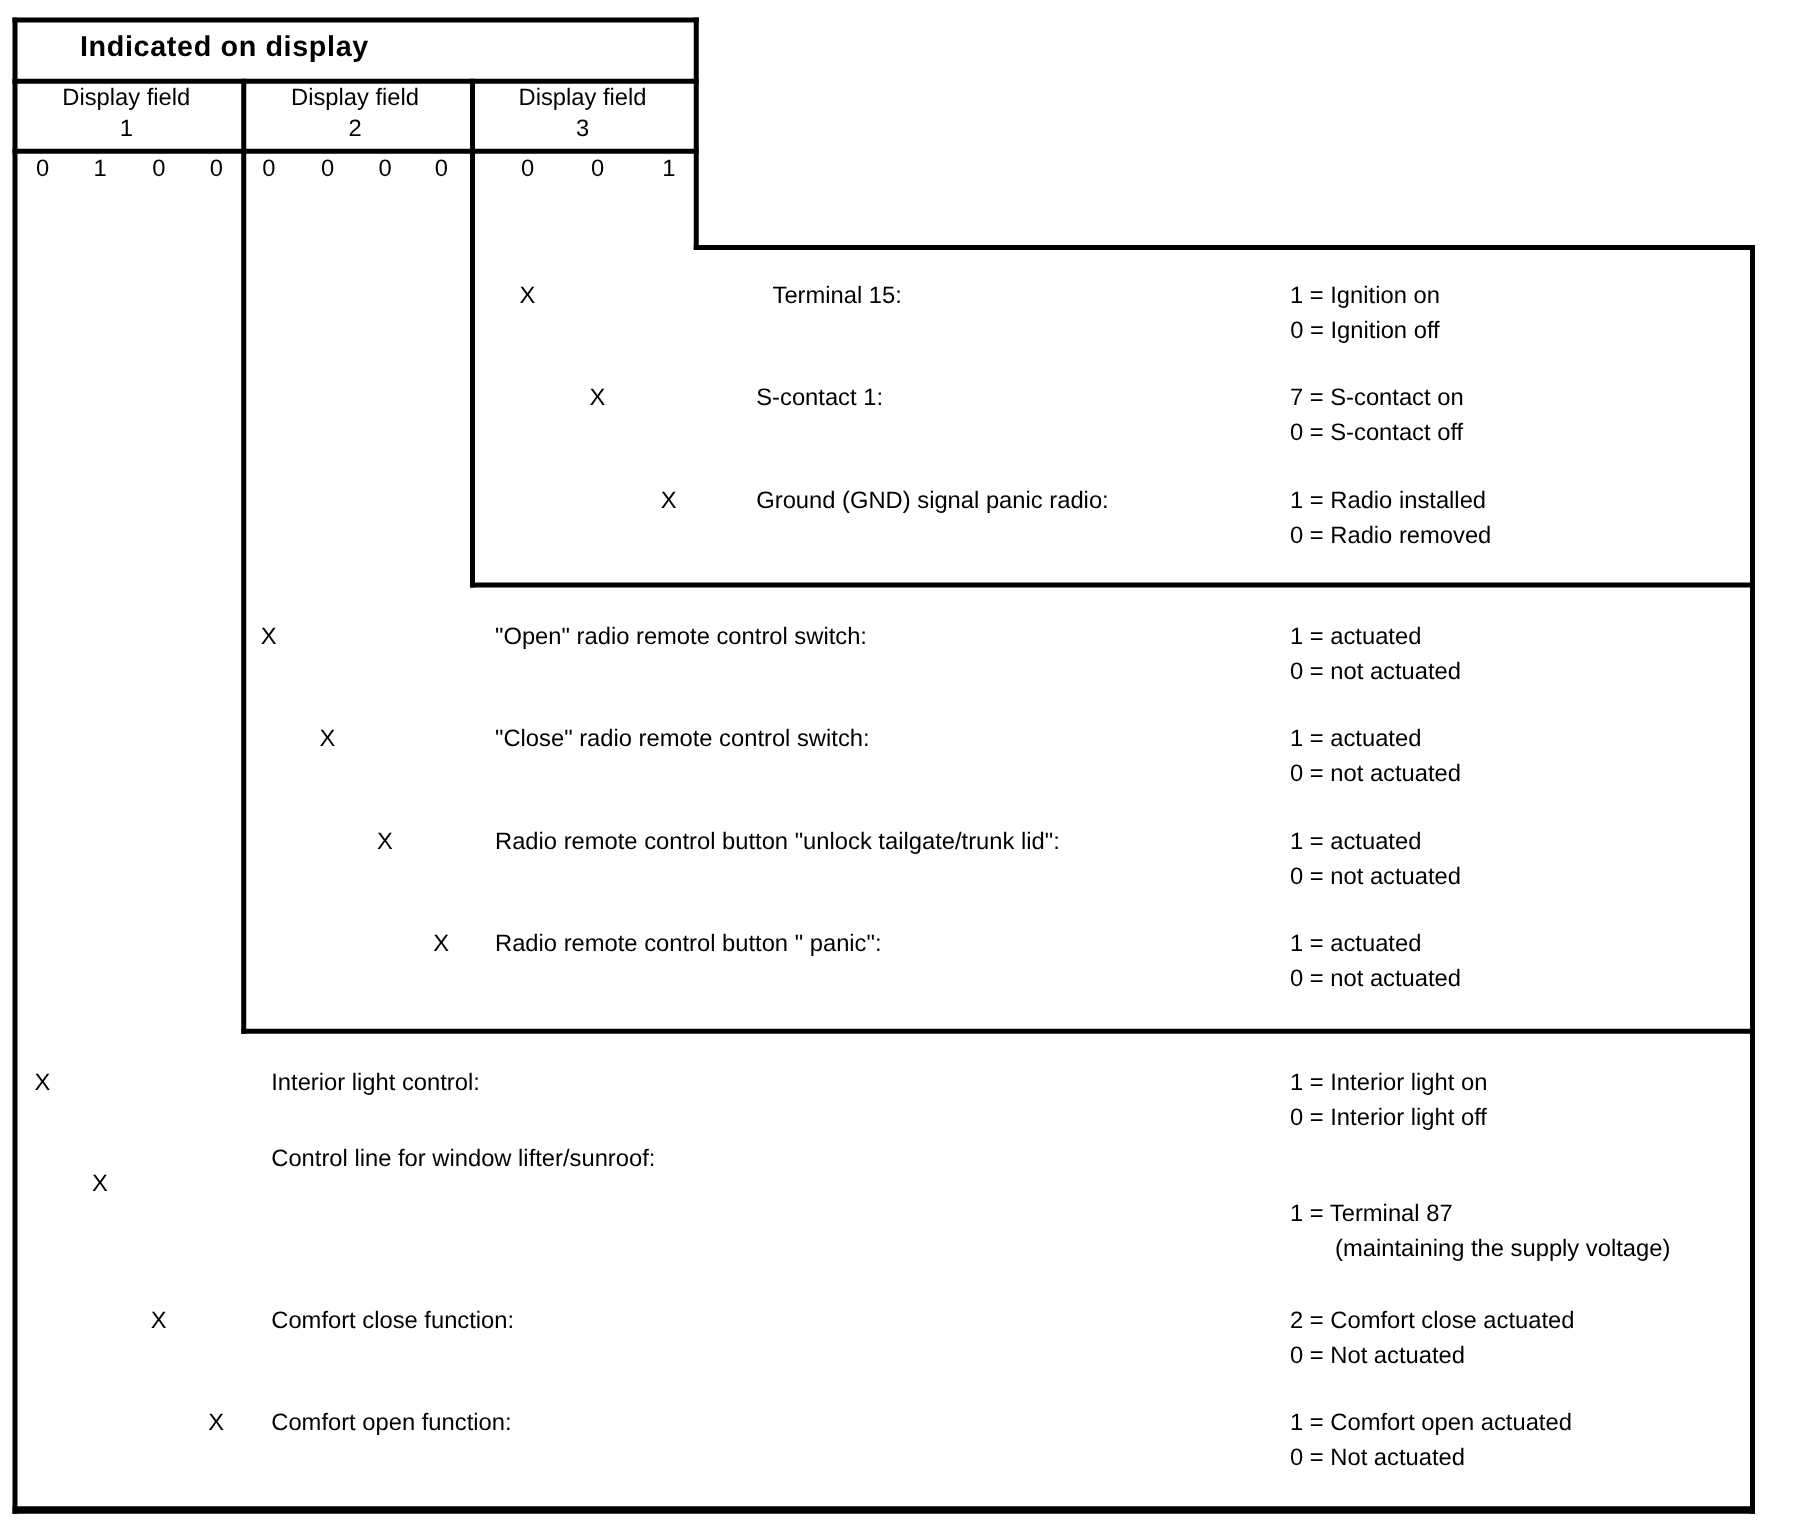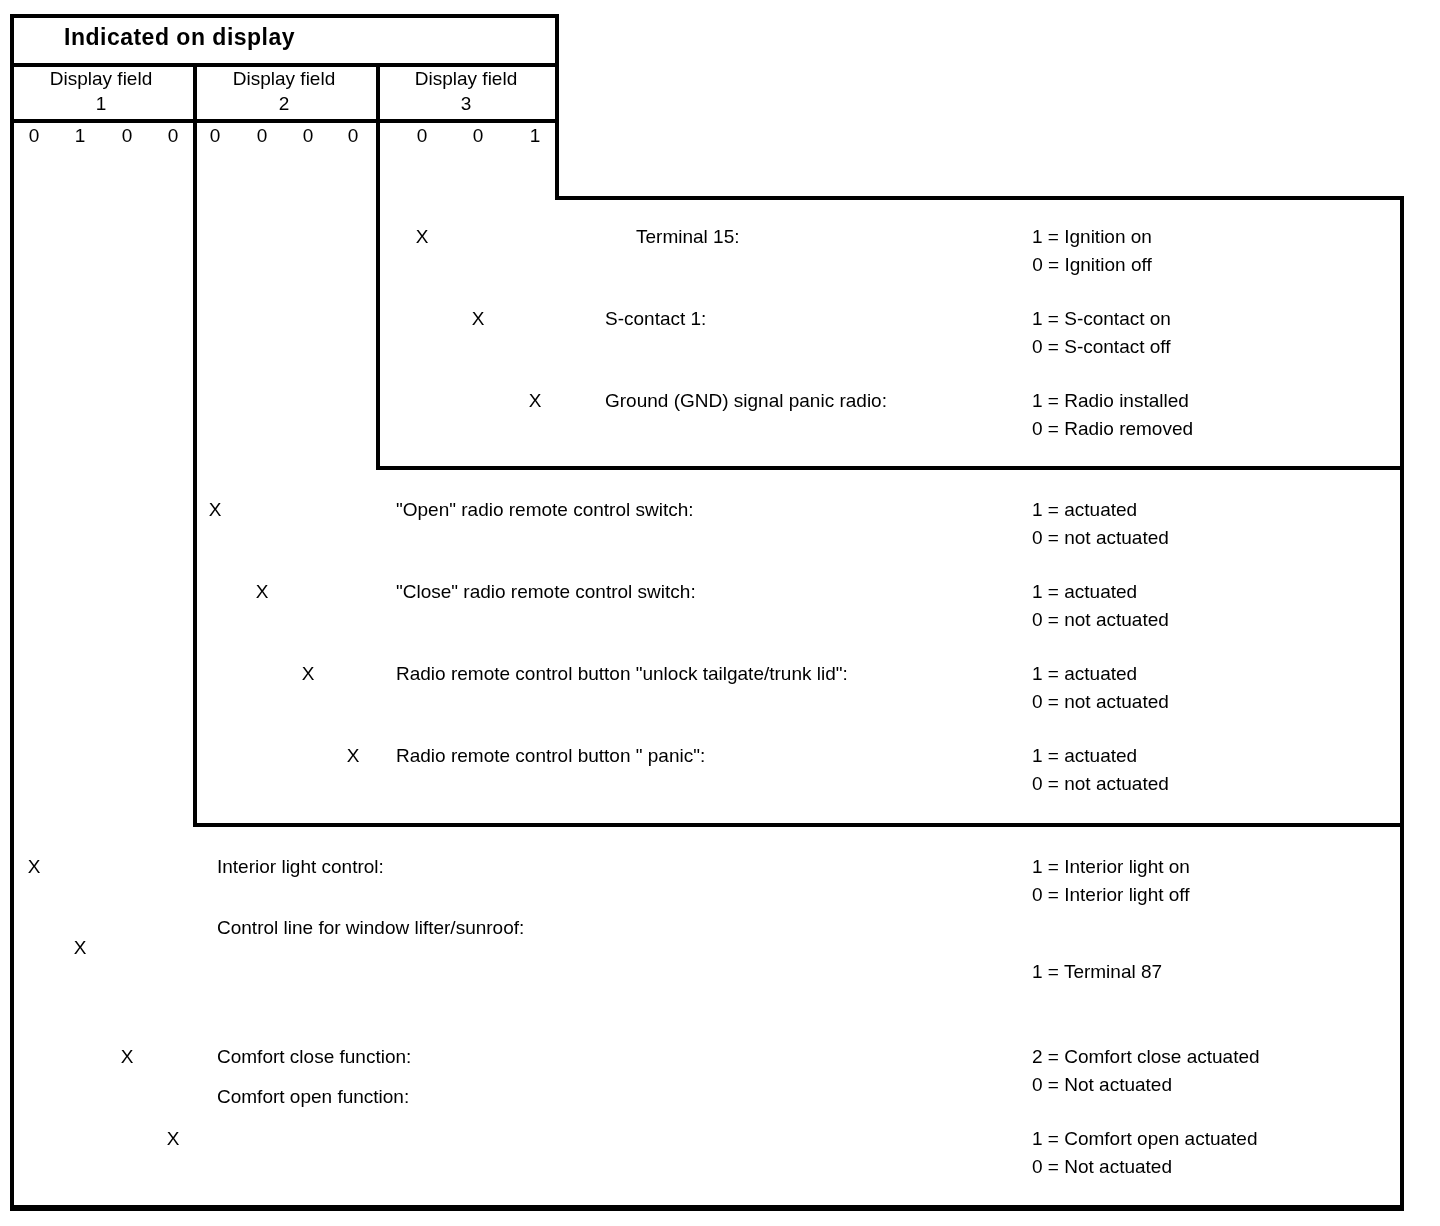--- a/index.html
+++ b/index.html
@@ -103,29 +103,29 @@
       <div class="txt digit" style="left: 205px; top: 122px; line-height: 28px;">0</div>
       <div class="txt digit" style="left: 252px; top: 122px; line-height: 28px;">0</div>
       <div class="txt digit" style="left: 298px; top: 122px; line-height: 28px;">0</div>
       <div class="txt digit" style="left: 343px; top: 122px; line-height: 28px;">0</div>
       <div class="txt digit" style="left: 412px; top: 122px; line-height: 28px;">0</div>
       <div class="txt digit" style="left: 468px; top: 122px; line-height: 28px;">0</div>
       <div class="txt digit" style="left: 525px; top: 122px; line-height: 28px;">1</div>
     </div>
   <div id="legend-rows">
       <div class="txt mark" style="left: 410px; top: 223px; line-height: 28px;">X</div>
-      <div class="txt siglabel" style="left: 636px; top: 223px;">Terminal 15:</div>
+      <div class="txt siglabel" style="left: 618px; top: 223px;">Terminal 15:</div>
       <div class="txt vals" style="left: 1032px; top: 223px; text-align: center;">
         <div class="val-line">1 = Ignition on</div>
         <div class="val-line">0 = Ignition off</div>
       </div>
       <div class="txt mark" style="left: 466px; top: 305px; line-height: 28px;">X</div>
       <div class="txt siglabel" style="left: 605px; top: 305px; text-align: right;">S-contact 1:</div>
       <div class="txt vals" style="left: 1032px; top: 305px;">
-        <div class="val-line">1 = S-contact on</div>
+        <div class="val-line">7 = S-contact on</div>
         <div class="val-line">0 = S-contact off</div>
       </div>
       <div class="txt mark" style="left: 523px; top: 387px; line-height: 28px;">X</div>
       <div class="txt siglabel" style="left: 605px; top: 387px;">Ground (GND) signal panic radio:</div>
       <div class="txt vals" style="left: 1032px; top: 387px;">
         <div class="val-line">1 = Radio installed</div>
         <div class="val-line">0 = Radio removed</div>
       </div>
       <div class="txt mark" style="left: 203px; top: 496px; line-height: 28px;">X</div>
       <div class="txt siglabel" style="left: 396px; top: 496px;">"Open" radio remote control switch:</div>
@@ -154,28 +154,29 @@
       <div class="txt mark" style="left: 22px; top: 853px; line-height: 28px;">X</div>
       <div class="txt siglabel" style="left: 217px; top: 853px;">Interior light control:</div>
       <div class="txt vals" style="left: 1032px; top: 853px;">
         <div class="val-line">1 = Interior light on</div>
         <div class="val-line">0 = Interior light off</div>
       </div>
       <div class="txt mark" style="left: 68px; top: 934px; line-height: 28px;">X</div>
       <div class="txt siglabel" style="left: 217px; top: 914px; text-align: center;">Control line for window lifter/sunroof:</div>
       <div class="txt vals" style="left: 1032px; top: 958px;">
         <div class="val-line">1 = Terminal 87</div>
+        <div class="val-line indent">(maintaining the supply voltage)</div>
       </div>
       <div class="txt mark" style="left: 115px; top: 1043px; line-height: 28px;">X</div>
       <div class="txt siglabel" style="left: 217px; top: 1043px;">Comfort close function:</div>
       <div class="txt vals" style="left: 1032px; top: 1043px;">
         <div class="val-line">2 = Comfort close actuated</div>
         <div class="val-line">0 = Not actuated</div>
       </div>
       <div class="txt mark" style="left: 161px; top: 1125px; line-height: 28px;">X</div>
-      <div class="txt siglabel" style="left: 217px; top: 1083px;">Comfort open function:</div>
+      <div class="txt siglabel" style="left: 217px; top: 1125px;">Comfort open function:</div>
       <div class="txt vals" style="left: 1032px; top: 1125px;">
         <div class="val-line">1 = Comfort open actuated</div>
         <div class="val-line">0 = Not actuated</div>
       </div>
     </div>
 
 </div>
 
 </body></html>

